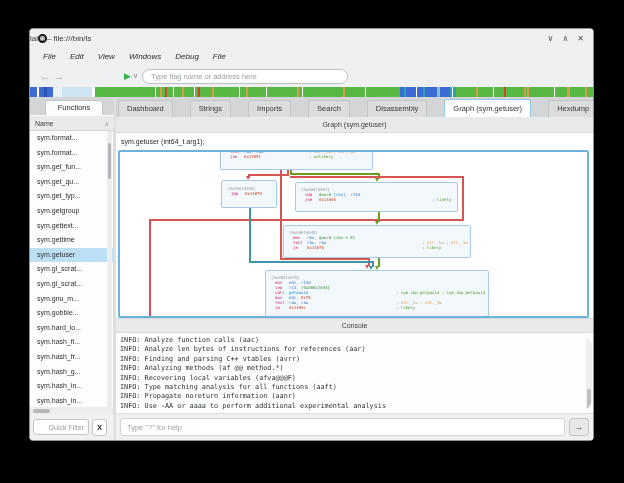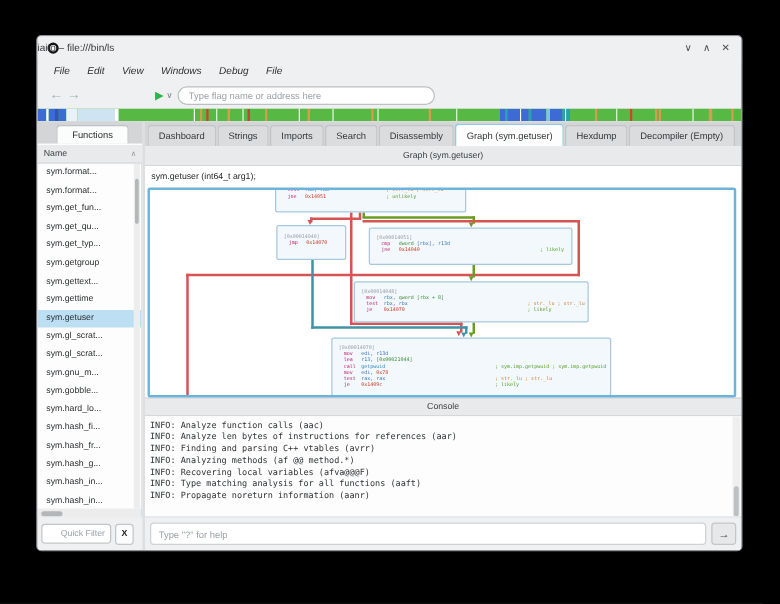--- a/index.html
+++ b/index.html
@@ -55,21 +55,21 @@
   .filter-input{width:56px;height:16px;border:1px solid #c3c6c8;border-radius:3px;background:#fff;
     font-size:7px;padding:0 4px;font-family:"Liberation Sans",sans-serif;text-align:right;}
   .filter-input::placeholder{color:#9aa1a6;}
   .filter-clear{width:15px;height:17px;border:1px solid #c3c6c8;border-radius:3px;background:#fcfcfc;
     font-size:7px;font-weight:bold;color:#222;display:flex;align-items:center;justify-content:center;}
 
   .splitter{width:2px;flex:0 0 2px;background:#dcdee0;}
 
   
   .rightside{flex:1;display:flex;flex-direction:column;min-width:0;min-height:0;background:#fff;}
-  .tabbar{height:20px;background:#d3d5d7;display:flex;align-items:flex-end;padding-left:2px;flex:0 0 20px;}
+  .tabbar{height:20px;background:#d3d5d7;display:flex;align-items:flex-end;padding-left:2px;flex:0 0 20px;gap:16px;}
   .tab{font-size:7.5px;color:#34383b;background:#dadcde;border:1px solid #c2c4c6;border-bottom:none;
     border-radius:3px 3px 0 0;padding:3px 8px 4px 8px;margin-right:1px;white-space:nowrap;}
   .tab.active{background:#fdfdfd;border:1px solid #8fc8ea;border-bottom:none;padding-top:4px;}
   .panel-title{height:16px;background:#e9eaeb;border-bottom:1px solid #d5d7d9;display:flex;align-items:center;
     justify-content:center;font-size:7px;color:#3a3f43;flex:0 0 16px;}
   .graph-panel{flex:0 0 185px;background:#fff;display:flex;flex-direction:column;min-height:0;}
   .fn-signature{height:17px;font-size:7px;color:#1f2326;display:flex;align-items:center;padding-left:5px;
     flex:0 0 17px;background:#fff;}
   .graph-area{flex:1;margin:0 4px 0 2px;border:2px solid #6cb4dc;border-radius:2px;background:#fff;
     position:relative;overflow:hidden;}
@@ -94,21 +94,21 @@
   .grn{background:#6a9c22;}
   .tea{background:#3e93a8;}
   .arr{position:absolute;width:0;height:0;border-left:2.5px solid transparent;border-right:2.5px solid transparent;z-index:1;}
   .arr.red{background:none;border-top:4px solid #d65454;}
   .arr.grn{background:none;border-top:4px solid #6a9c22;}
   .arr.tea{background:none;border-top:4px solid #3e93a8;}
 
   
   .console-title{height:15px;background:#e9eaeb;border-top:1px solid #d5d7d9;border-bottom:1px solid #d5d7d9;
     display:flex;align-items:center;justify-content:center;font-size:7px;color:#3a3f43;flex:0 0 15px;}
-  .console-log{flex:1;background:#fdfdfd;position:relative;overflow:hidden;padding:3px 0 0 4px;}
+  .console-log{flex:1;background:#fdfdfd;position:relative;overflow:hidden;padding:3px 0 0 4px;border-radius:17px;}
   .con-line{font-family:"DejaVu Sans Mono",monospace;font-size:6.8px;line-height:9.4px;color:#2f3337;white-space:pre;}
   .con-scroll{position:absolute;right:1px;top:0;width:6px;height:100%;background:#efeff0;}
   .con-thumb{position:absolute;right:1px;top:56px;width:4px;height:24px;border-radius:2px;background:#bcc0c3;}
   .console-inputrow{height:27px;background:#eff0f1;border-top:1px solid #dcdee0;display:flex;align-items:center;
     padding:0 4px;gap:4px;flex:0 0 27px;}
   .console-input{flex:1;height:18px;border:1px solid #cfd2d4;border-radius:3px;background:#fff;font-size:7.5px;
     padding:0 6px;font-family:"Liberation Sans",sans-serif;}
   .console-input::placeholder{color:#9aa1a6;}
   .send-btn{width:20px;height:18px;border:1px solid #c3c6c8;border-radius:3px;background:#e6e8e9;
     display:flex;align-items:center;justify-content:center;font-size:9px;color:#4a4f53;}
@@ -354,20 +354,21 @@
         <div class="con-scroll">
           <div class="con-thumb"></div>
         </div>
       <div class="con-line">INFO: Analyze function calls (aac)</div>
           <div class="con-line">INFO: Analyze len bytes of instructions for references (aar)</div>
           <div class="con-line">INFO: Finding and parsing C++ vtables (avrr)</div>
           <div class="con-line">INFO: Analyzing methods (af @@ method.*)</div>
           <div class="con-line">INFO: Recovering local variables (afva@@@F)</div>
           <div class="con-line">INFO: Type matching analysis for all functions (aaft)</div>
           <div class="con-line">INFO: Propagate noreturn information (aanr)</div>
+          <div class="con-line">INFO: Use -AA or aaaa to perform additional experimental analysis</div>
         </div>
       <div class="console-inputrow">
         <input class="console-input" placeholder="Type &quot;?&quot; for help" style="">
         <div class="send-btn">
           <span>→</span>
         </div>
       </div>
     </div>
   </div>
 </div>

